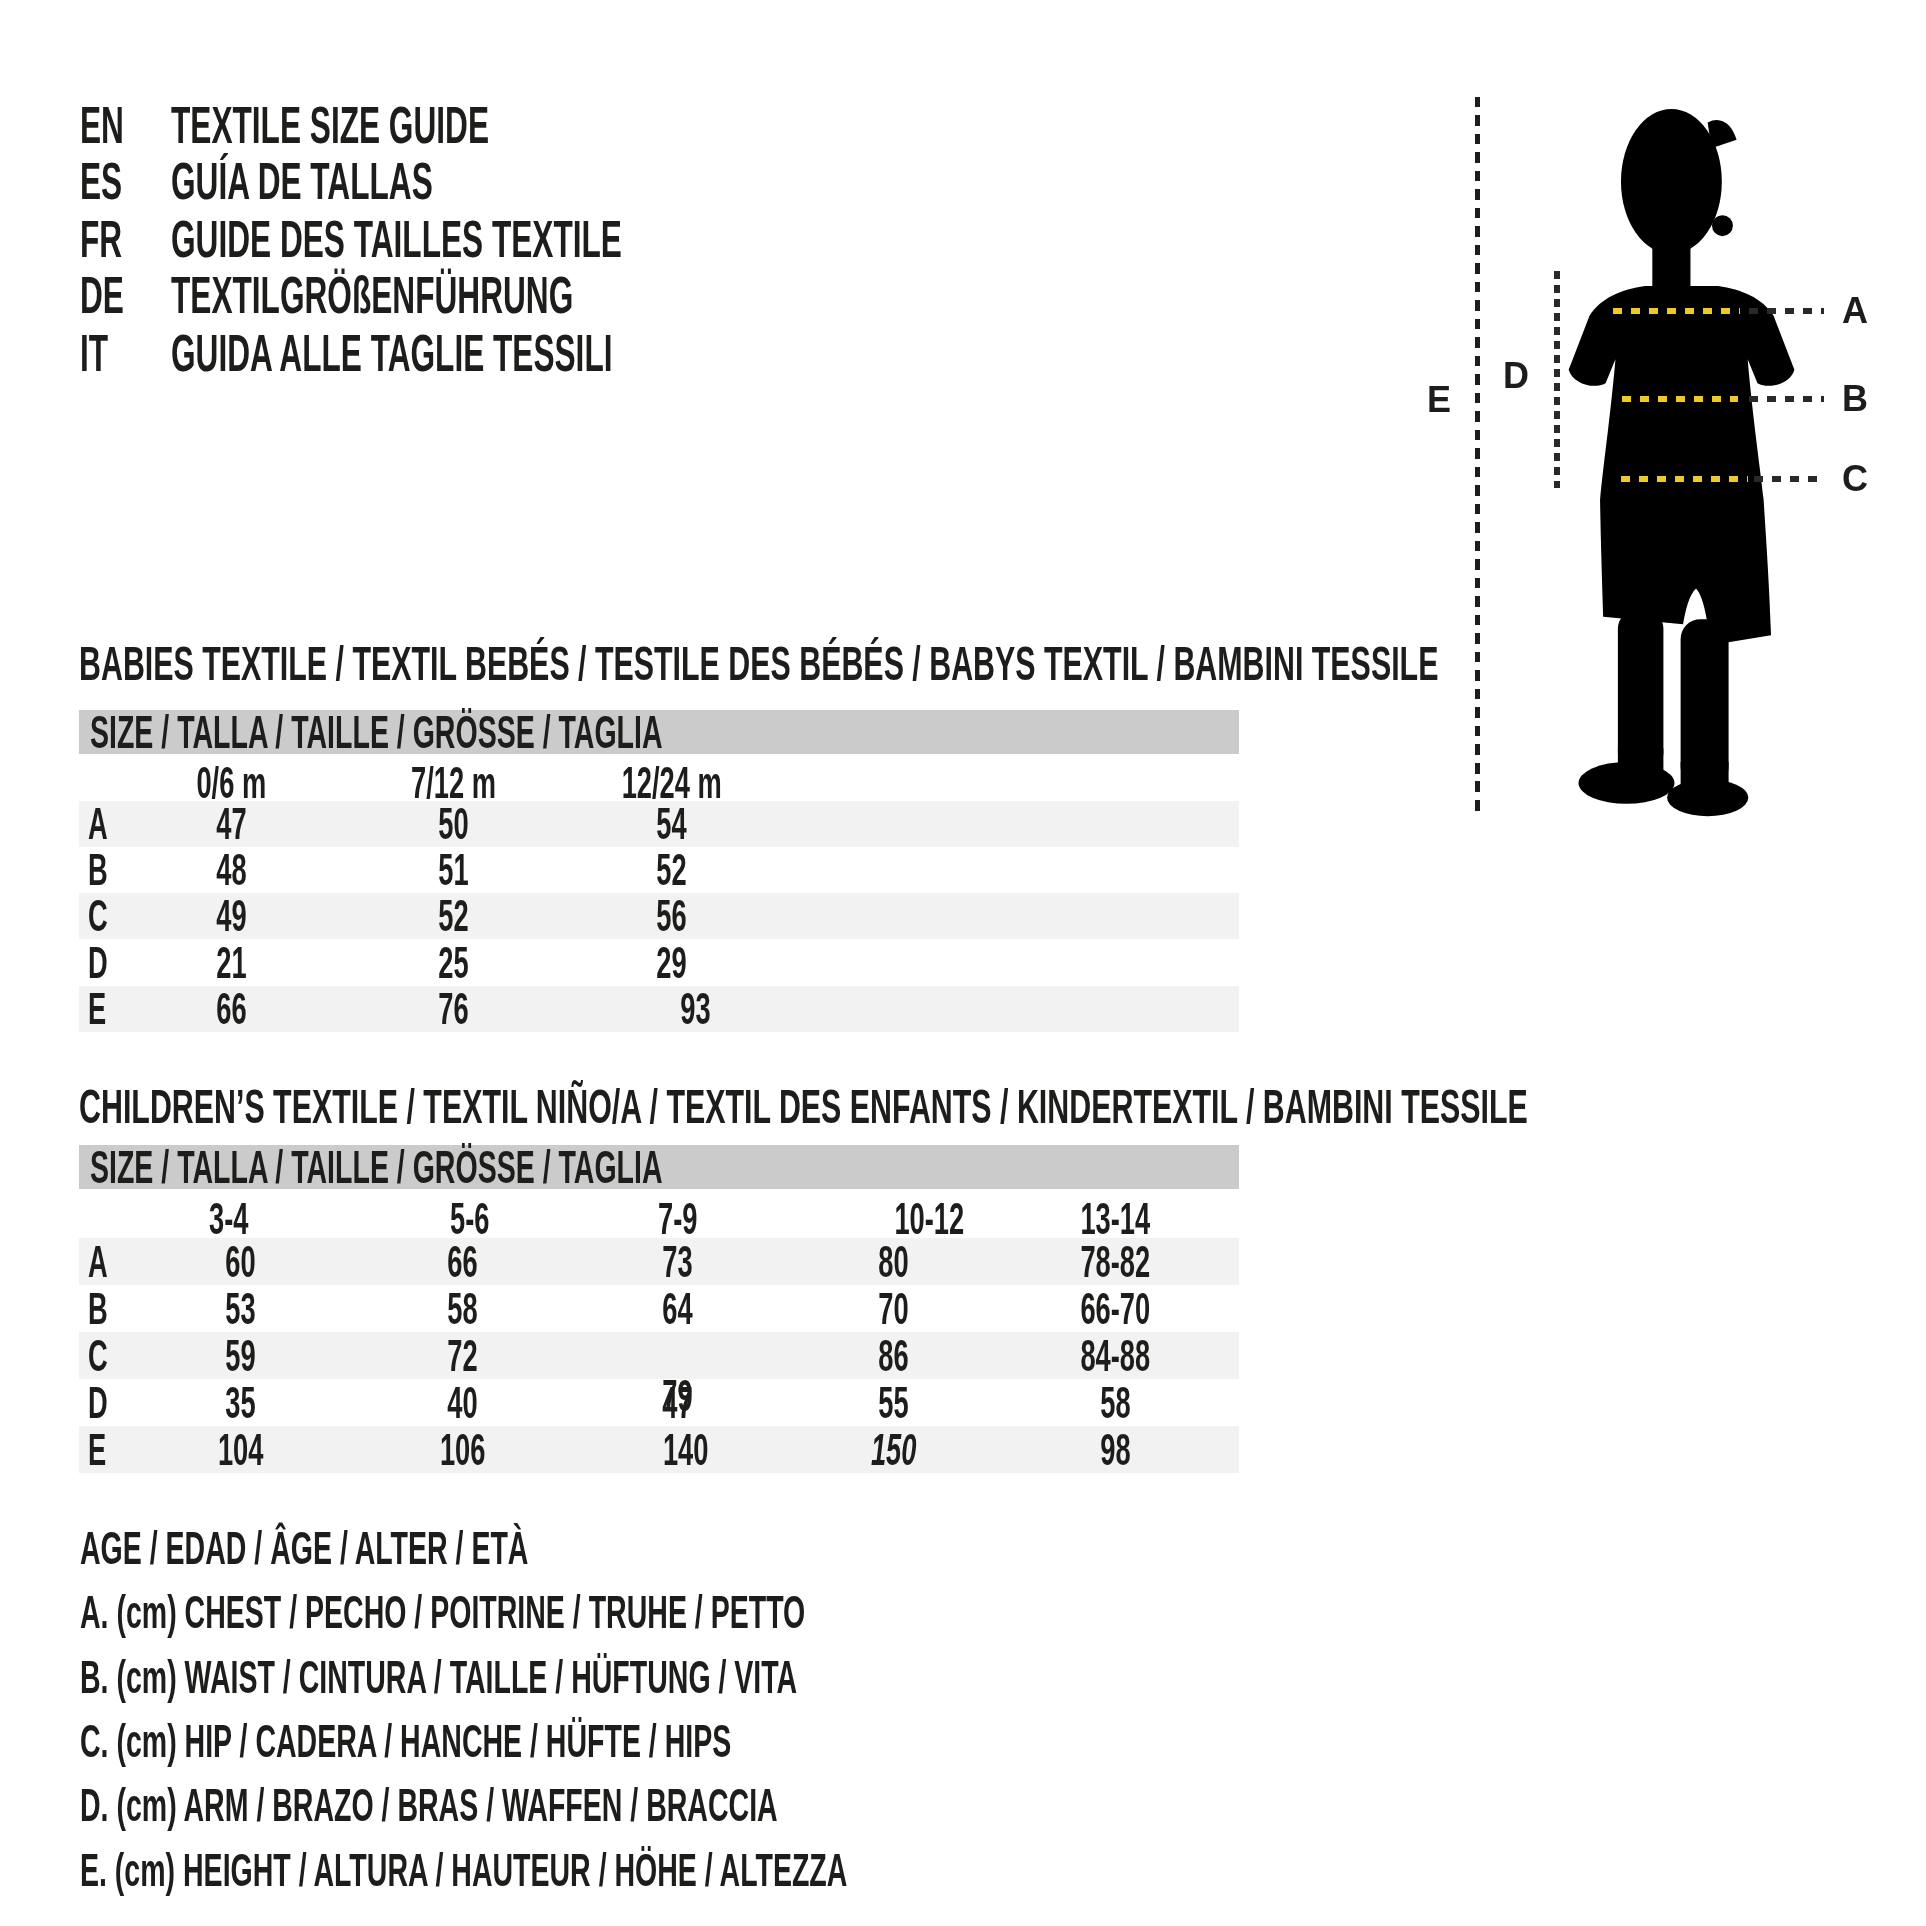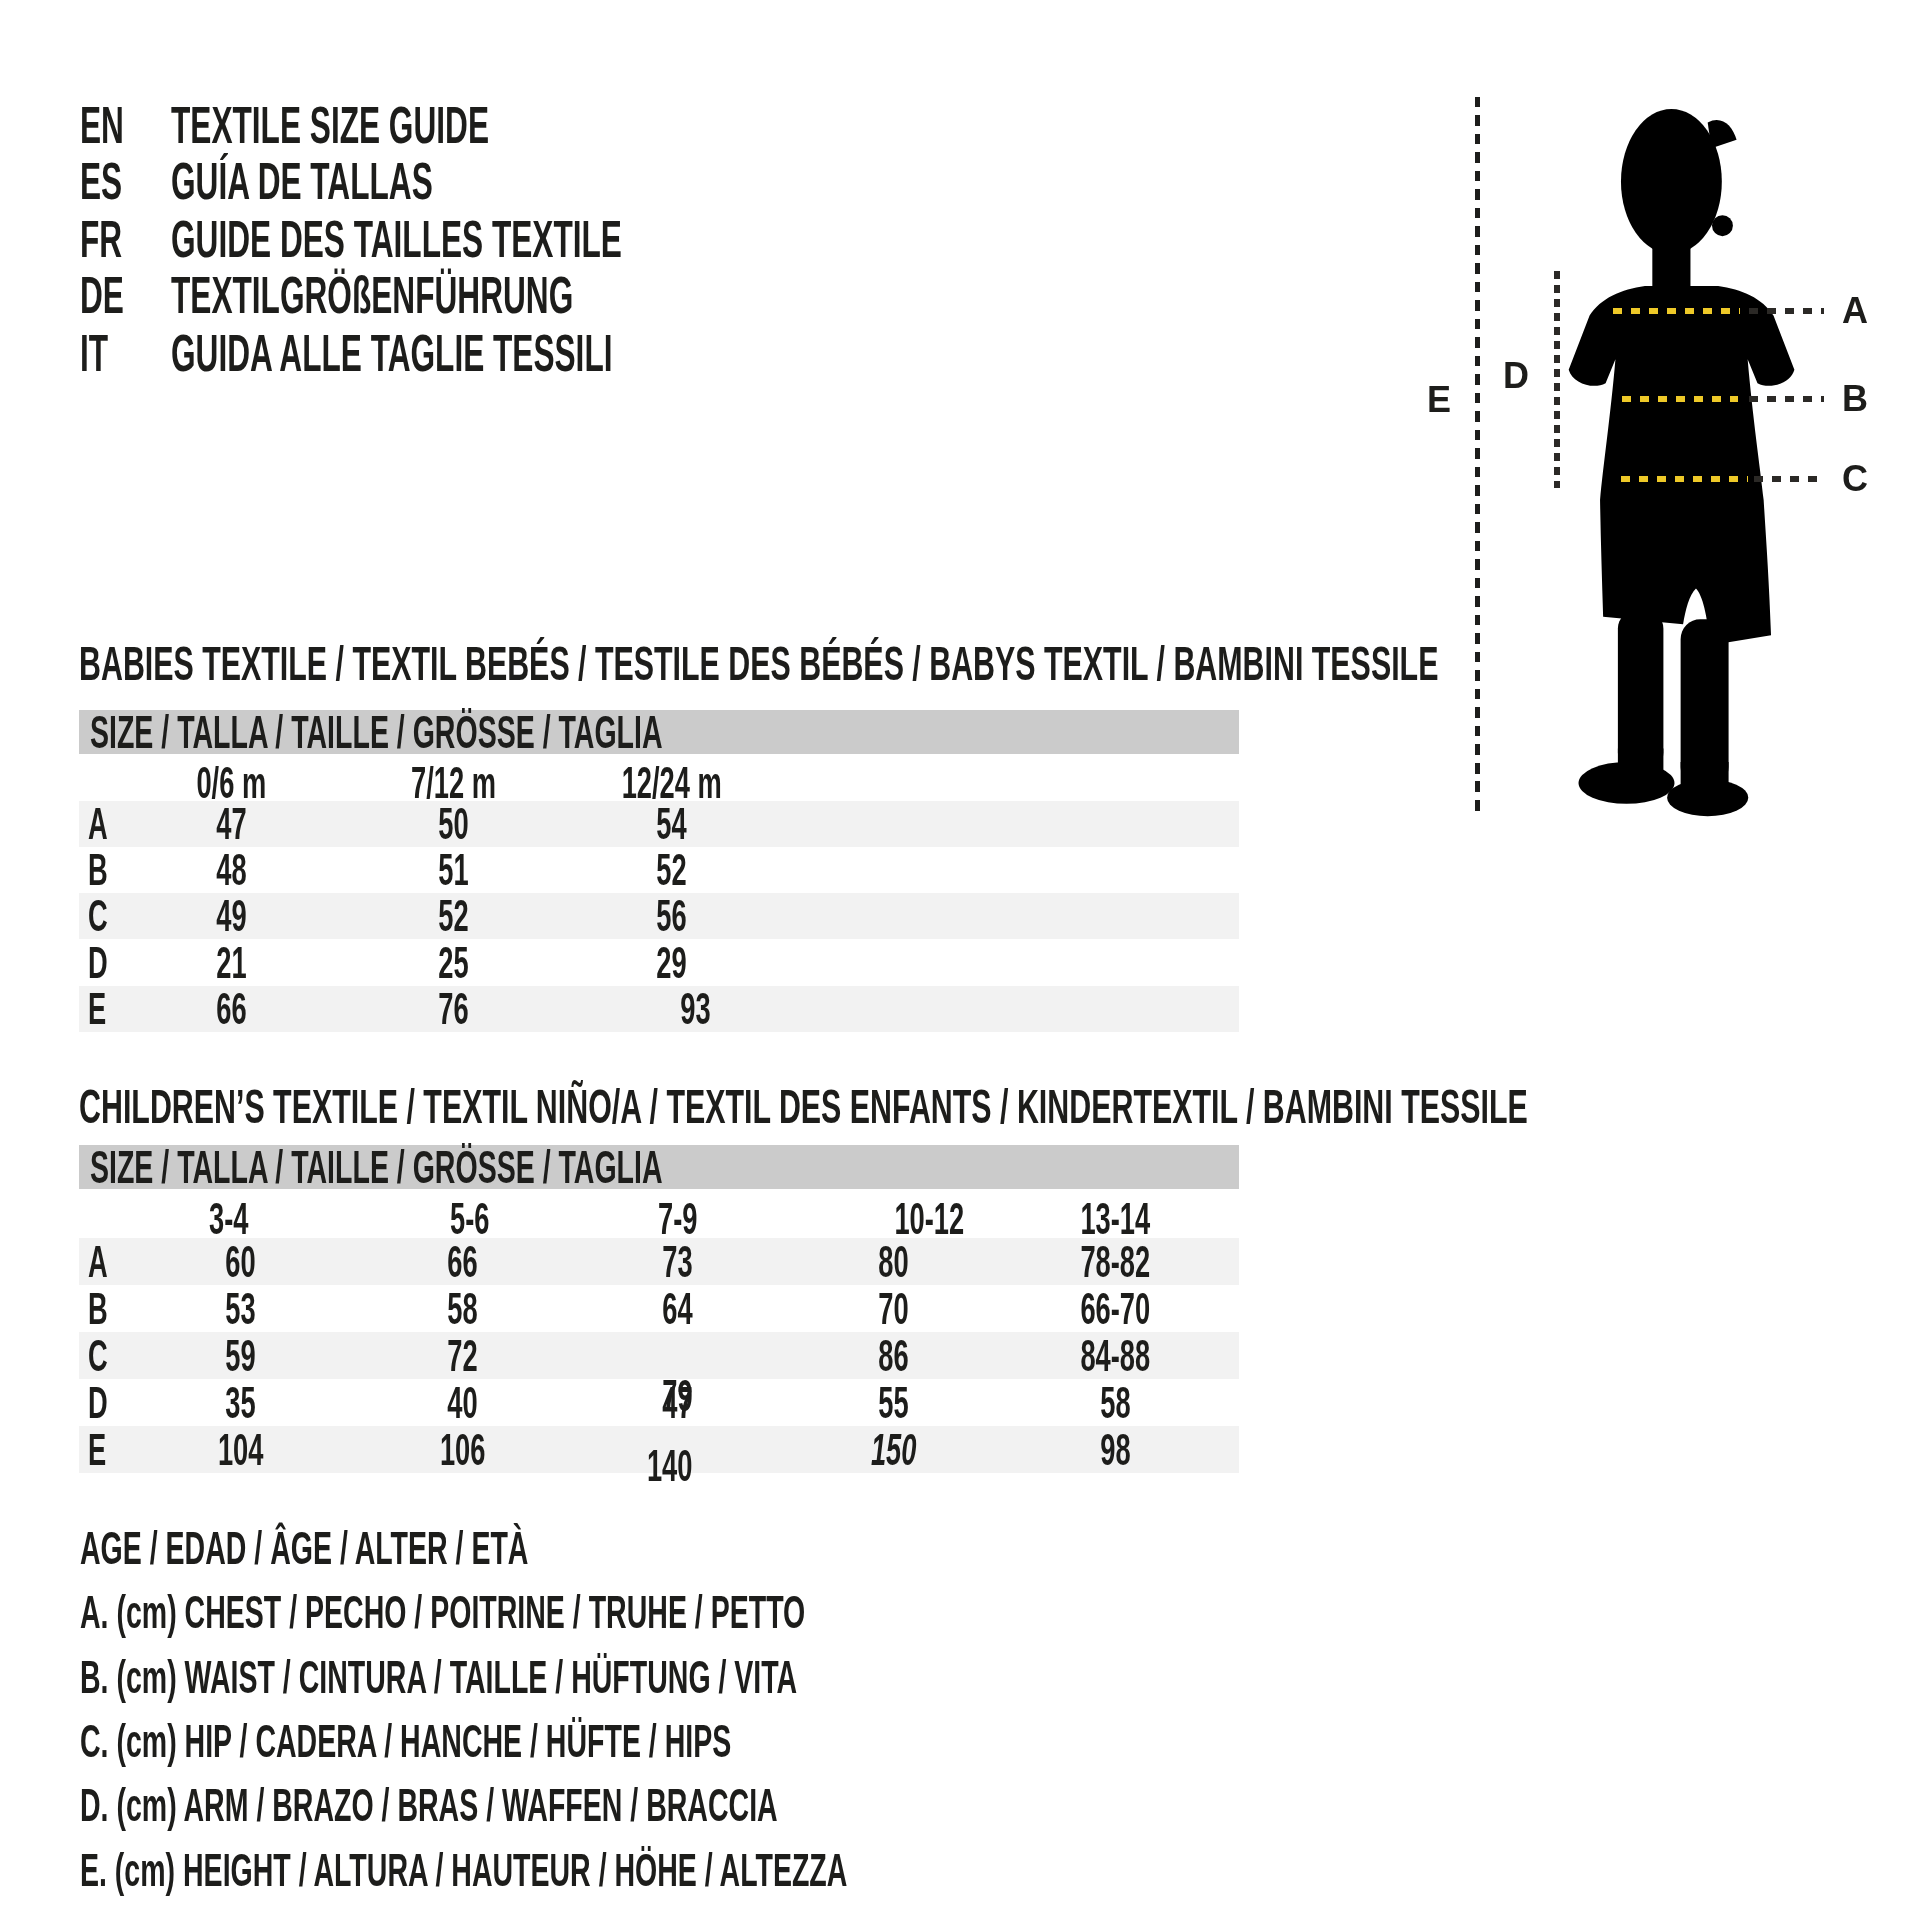--- a/index.html
+++ b/index.html
@@ -213,21 +213,21 @@
       <span class="cell" style="left:69px;"><span class="cond-c">35</span></span>
       <span class="cell" style="left:291px;"><span class="cond-c">40</span></span>
       <span class="cell" style="left:506px;"><span class="cond-c">47</span></span>
       <span class="cell" style="left:722px;"><span class="cond-c">55</span></span>
       <span class="cell" style="left:944px;"><span class="cond-c">58</span></span>
     </div>
     <div class="trow alt" style="top:1426px;height:47px;line-height:47px;">
       <span class="rowlabel"><span class="cond">E</span></span>
       <span class="cell" style="left:69px;"><span class="cond-c">104</span></span>
       <span class="cell" style="left:291px;"><span class="cond-c">106</span></span>
-      <span class="cell" style="left:498px;margin-top:16px;"><span class="cond-c">140</span></span>
+      <span class="cell" style="left:514px;"><span class="cond-c">140</span></span>
       <span class="cell" style="left:722px;font-style:italic;"><span class="cond-c">150</span></span>
       <span class="cell" style="left:944px;"><span class="cond-c">98</span></span>
     </div>
   </div>
 
   <div>
     <div class="legend-line" style="top:1524px;"><span class="cond">AGE / EDAD / ÂGE / ALTER / ETÀ</span></div>
     <div class="legend-line" style="top:1588px;"><span class="cond">A. (cm) CHEST / PECHO / POITRINE / TRUHE / PETTO</span></div>
     <div class="legend-line" style="top:1653px;"><span class="cond">B. (cm) WAIST / CINTURA / TAILLE / HÜFTUNG / VITA</span></div>
     <div class="legend-line" style="top:1717px;"><span class="cond">C. (cm) HIP / CADERA / HANCHE / HÜFTE / HIPS</span></div>

